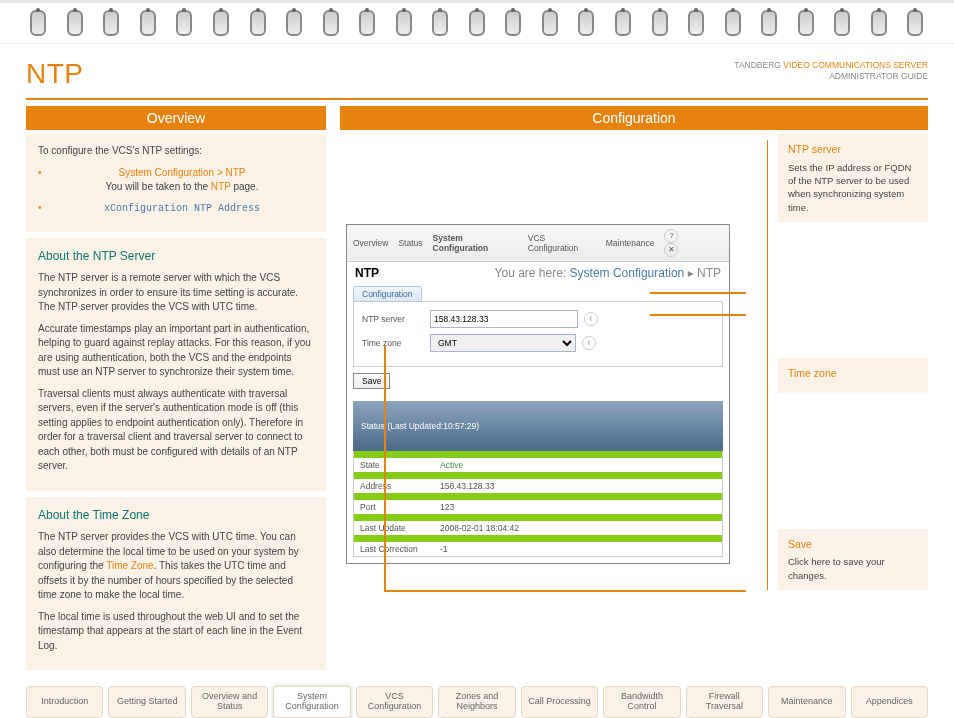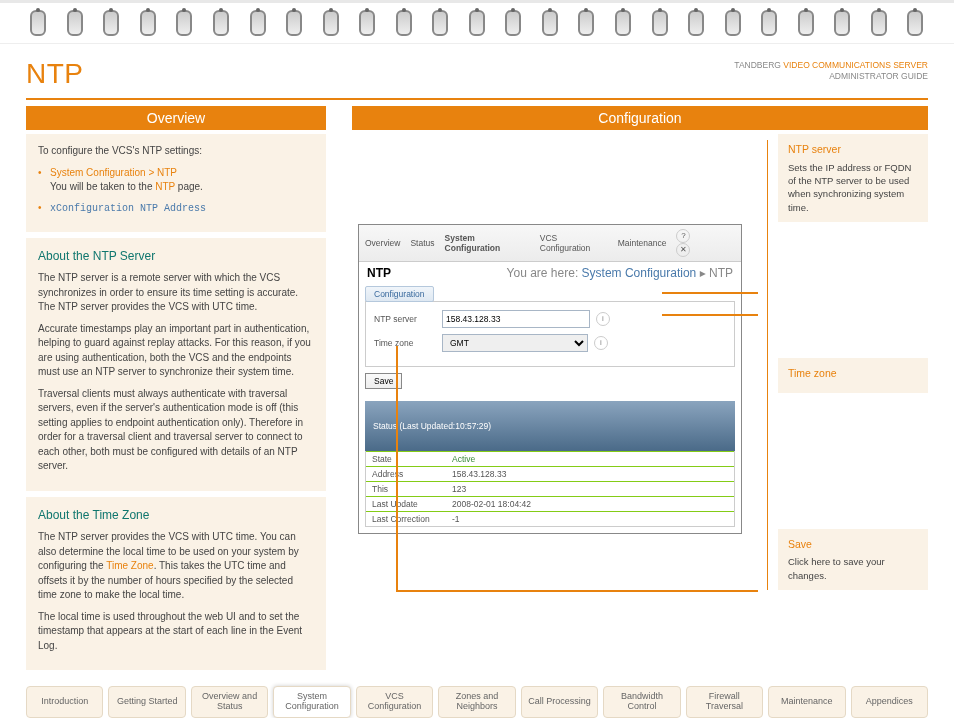--- a/index.html
+++ b/index.html
@@ -62,21 +62,21 @@
   margin-top: 6px;
 }
 .doc-meta .orange { color: #e8820e; }
 .hr {
   height: 2px;
   background: #e8820e;
   margin: 2px 0 6px 0;
 }
 .columns {
   display: flex;
-  gap: 26px;
+  gap: 14px;
 }
 .col-left { width: 300px; }
 .col-right { flex: 1; }
 .section-header {
   background: #e8820e;
   color: #fff;
   text-align: center;
   font-size: 14px;
   padding: 4px 0;
   margin-bottom: 4px;
@@ -97,20 +97,21 @@
 .box p { margin: 0 0 7px 0; }
 ul.config-list {
   list-style: none;
   margin: 4px 0;
   padding: 0;
 }
 ul.config-list li {
   position: relative;
   padding-left: 12px;
   margin-bottom: 6px;
+  text-align: center;
 }
 ul.config-list li::before {
   content: '•';
   color: #e8820e;
   position: absolute;
   left: 0;
 }
 .orange-link { color: #e8820e; }
 .blue-link { color: #4a7aab; font-family: "Courier New", monospace; }
 .right-content {
@@ -215,21 +216,21 @@
   display: flex;
   justify-content: space-between;
 }
 .cs-table {
   margin: 0 6px 6px 6px;
   border: 1px solid #ccc;
   border-top: none;
   font-size: 8.5px;
   color: #555;
 }
-.cs-table .r { display: flex; padding: 2px 6px; border-top: 1px solid #84cc16;}
+.cs-table .r { display: flex; padding: 2px 6px; border-top: 7px solid #84cc16;}
 .cs-table .r .k { width: 80px; }
 .callout-line {
   position: absolute;
   background: #e8820e;
 }
 .bottom-tabs {
   margin: 10px 26px 0 26px;
   display: flex;
   gap: 5px;
 }
@@ -361,21 +362,21 @@
             <div class="cs-table">
               <div class="r">
                   <span class="k">State</span>
                   <span style="color:#3a8a3a">Active</span>
                 </div>
               <div class="r">
                   <span class="k">Address</span>
                   <span>158.43.128.33</span>
                 </div>
               <div class="r">
-                  <span class="k">This</span>
+                  <span class="k">Port</span>
                   <span>123</span>
                 </div>
               <div class="r">
                   <span class="k">Last Update</span>
                   <span>2008-02-01 18:04:42</span>
                 </div>
               <div class="r">
                   <span class="k">Last Correction</span>
                   <span>-1</span>
                 </div>

